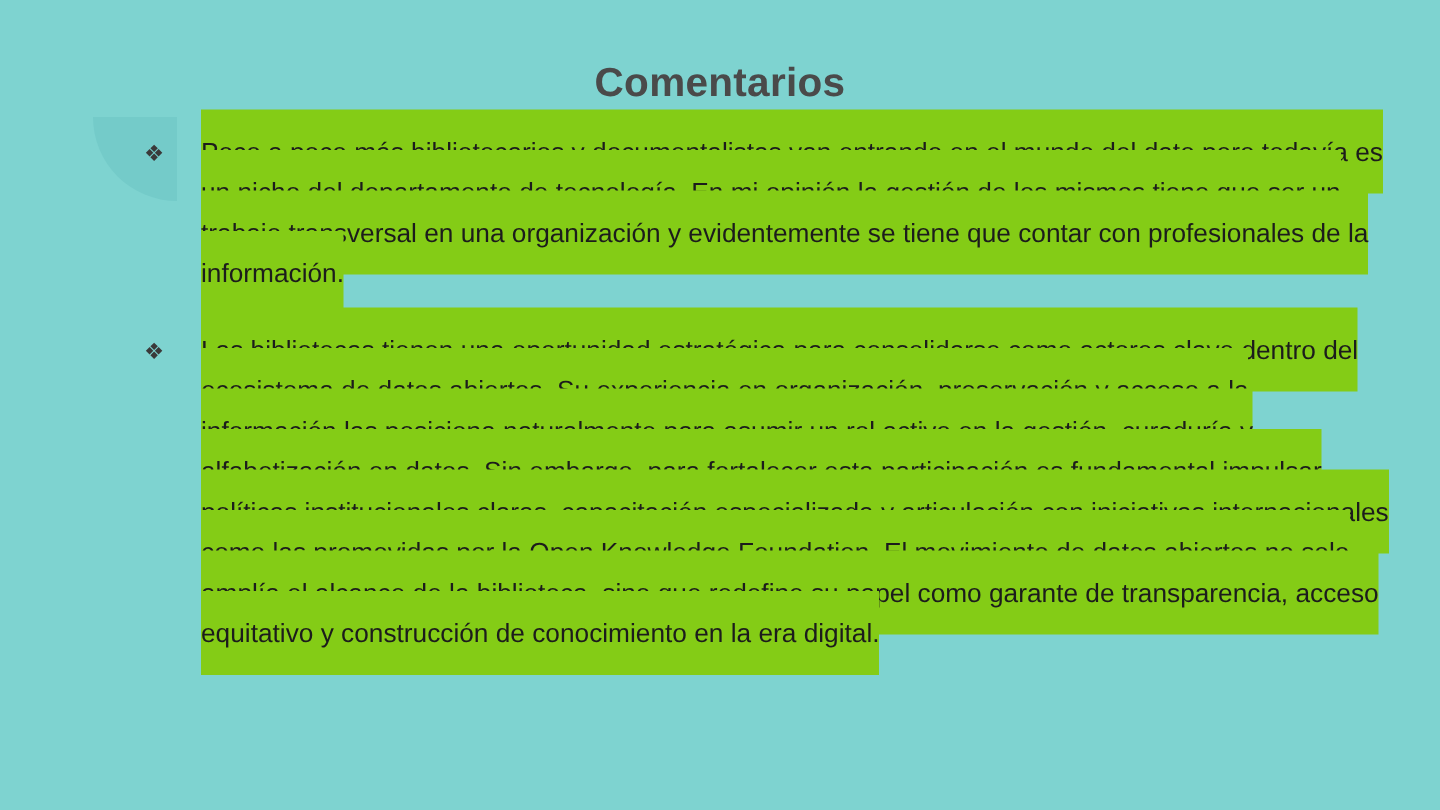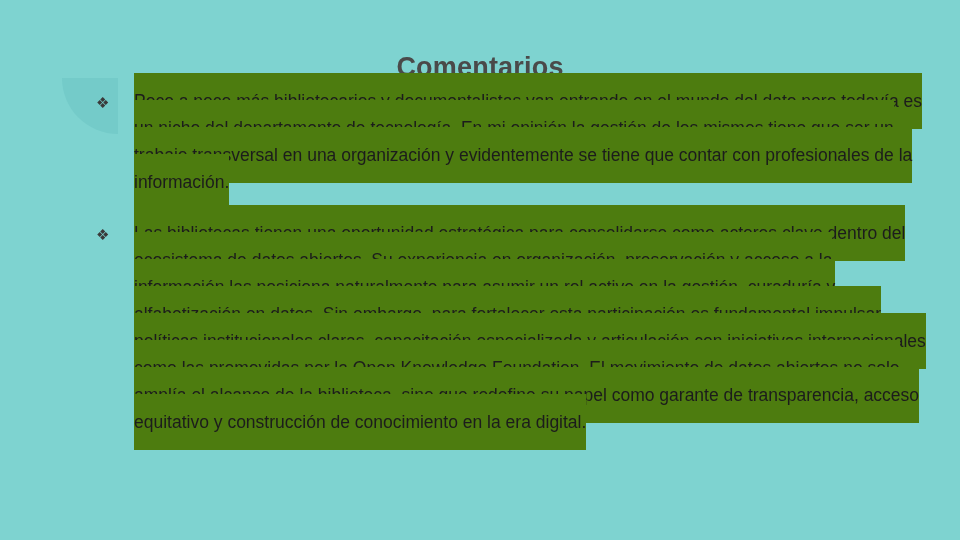--- a/index.html
+++ b/index.html
@@ -32,21 +32,20 @@
   .title {
     position: absolute;
     left: 0;
     top: 40px;
     width: 960px;
     text-align: center;
     font-size: 27px;
     font-weight: bold;
     color: #4a4a4a;
     letter-spacing: 0.2px;
-    margin-top: 12px;
   }
   .body-block {
     position: absolute;
     left: 96px;
     top: 88px;
     width: 830px;
   }
   .bullet-row {
     display: flex;
     align-items: flex-start;
@@ -61,21 +60,21 @@
     padding-top: 1px;
     text-align: left;
   }
   .bullet-text {
     flex: 1 1 auto;
     font-size: 17.5px;
     line-height: 27px;
     color: #1c1c1c;
   }
   .bullet-text span.hl {
-    background: #4d7c0f;
+    background: #84cc16;
     box-decoration-break: clone;
     -webkit-box-decoration-break: clone;
     padding: 18px 0;
   }
 </style>
 </head>
 <body>
 
 <div class="slide">
 

